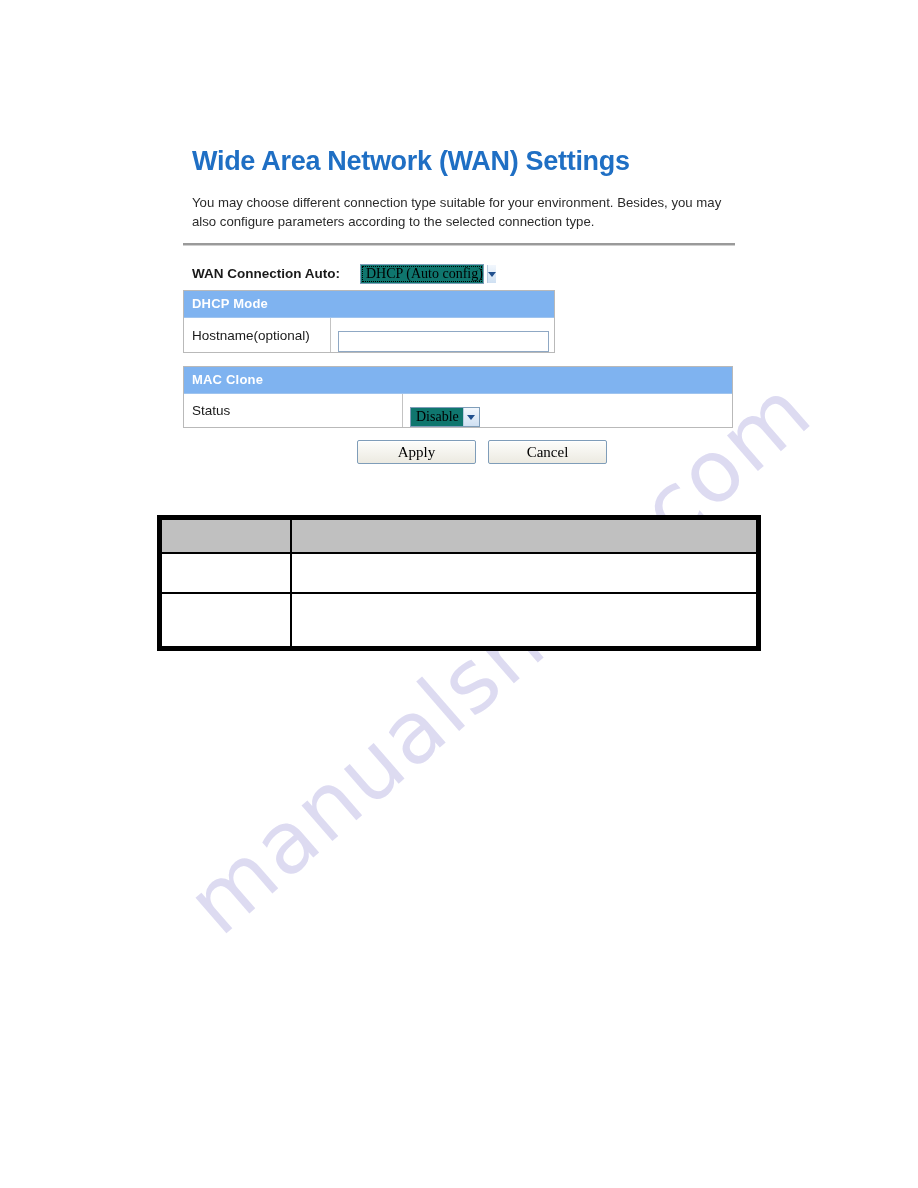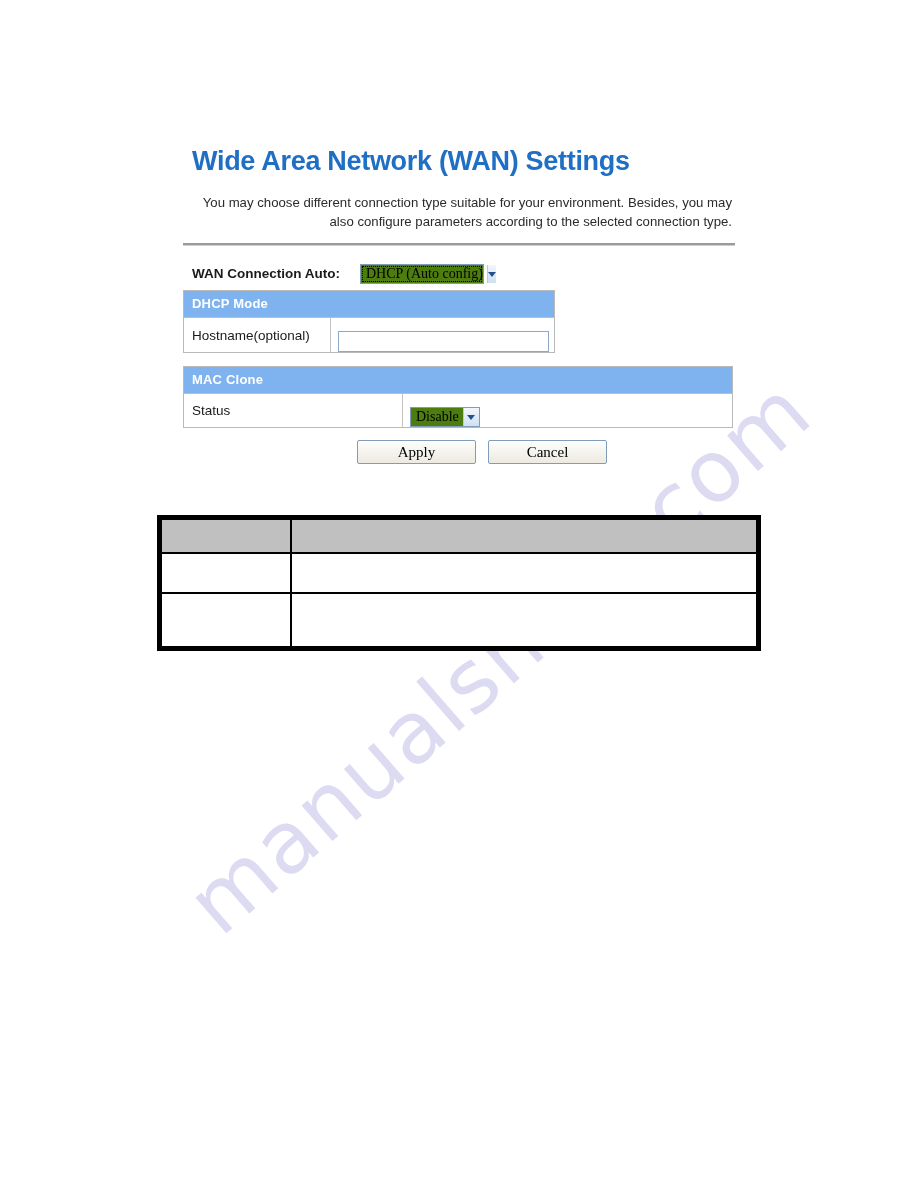--- a/index.html
+++ b/index.html
@@ -64,21 +64,20 @@
 
   .page-desc {
     position: absolute;
     left: 192px;
     top: 193px;
     width: 540px;
     font-family: "Liberation Sans", sans-serif;
     font-size: 13.2px;
     line-height: 19px;
     color: #2b2b2b;
-    text-align: right;
   }
 
   .divider-rule {
     position: absolute;
     left: 183px;
     top: 243px;
     width: 552px;
     height: 2px;
     background: #9a9a9a;
     border-bottom: 1px solid #cfcfcf;
@@ -101,21 +100,21 @@
     color: #1a1a1a;
     white-space: nowrap;
   }
 
   
   .xp-select {
     position: absolute;
     display: inline-flex;
     align-items: stretch;
     height: 20px;
-    background: #4d7c0f;
+    background: #0f766e;
     border: 1px solid #7f9db9;
     box-sizing: border-box;
   }
   .xp-select.focused {
     outline: 1px dotted #000;
     outline-offset: -3px;
   }
   .xp-select .sel-value {
     font-family: "Liberation Serif", serif;
     font-size: 14px;

